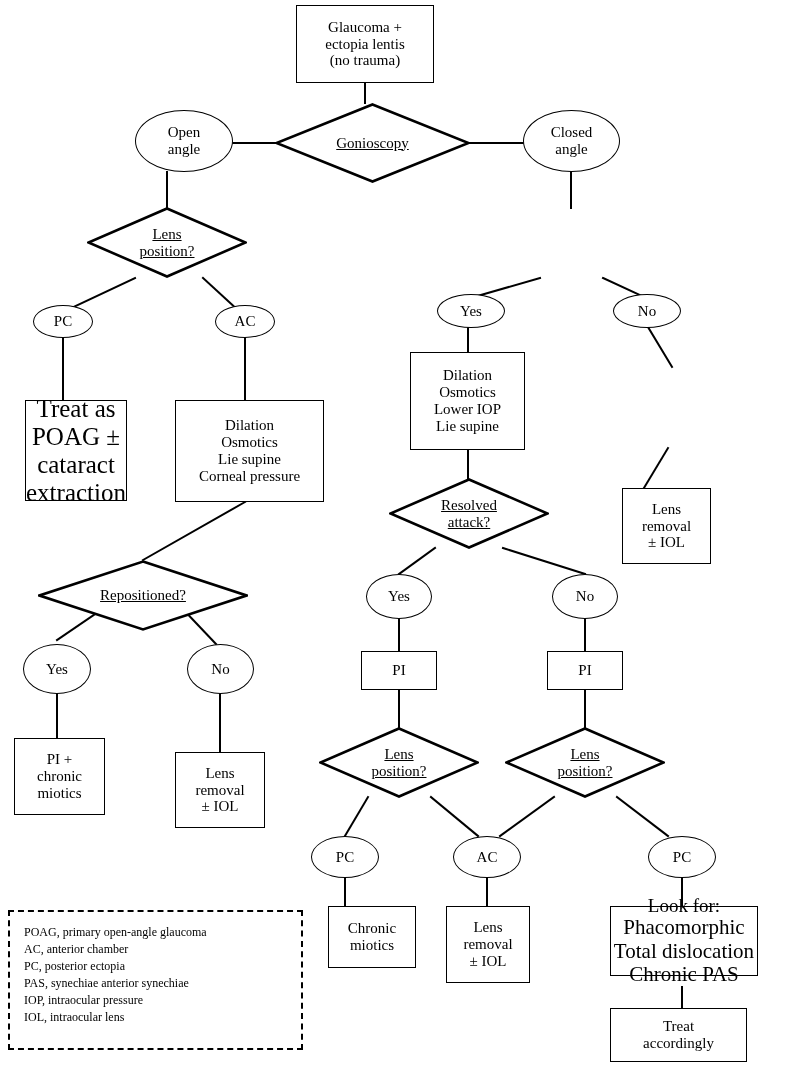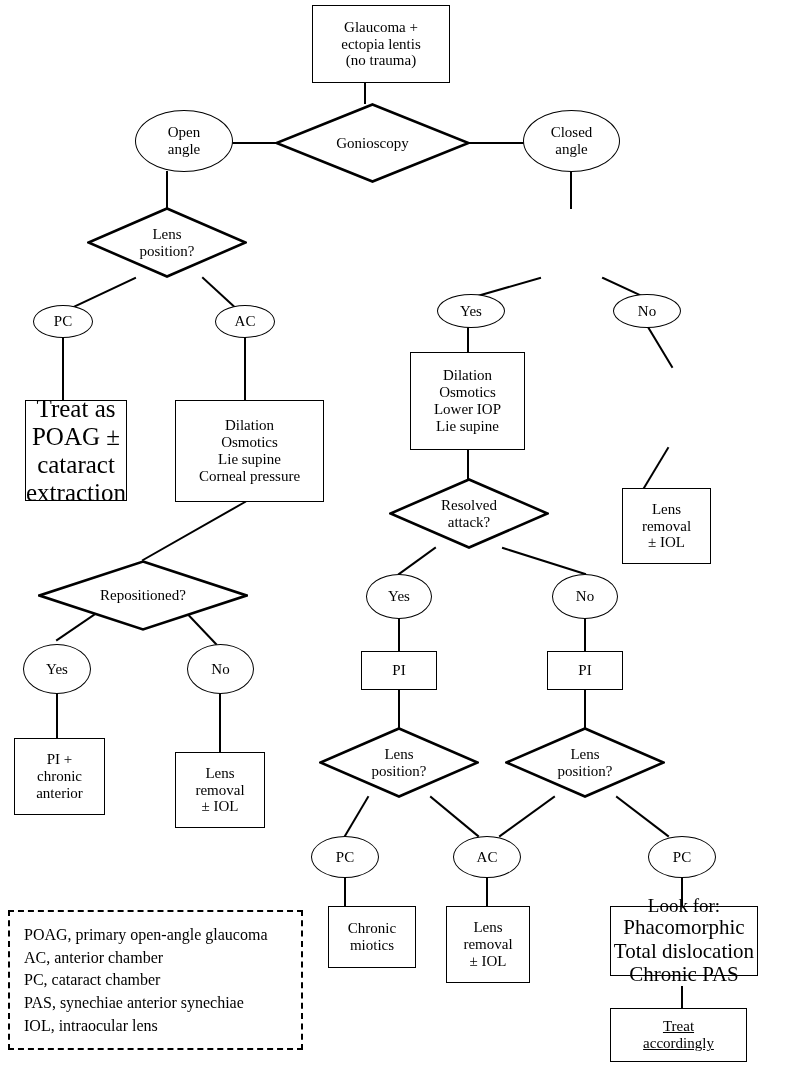--- a/index.html
+++ b/index.html
@@ -65,41 +65,42 @@
     position: absolute;
     left: 0;
     top: 0;
     width: 100%;
     height: 100%;
     z-index: -1;
   }
   .diamond .txt {
     position: relative;
     z-index: 1;
+    text-decoration: underline;
   }
   
   .lookfor .txt {
     font-size: 21px;
   }
   .lookfor .hdr {
     font-size: 19px;
     display: block;
   }
   
   #legend {
     position: absolute;
     left: 8px;
     top: 910px;
     width: 295px;
     height: 140px;
     border: 2px dashed #000;
     background: #fff;
     box-sizing: border-box;
     padding: 12px 0 0 14px;
-    font-size: 16px;
+    font-size: 12px;
     line-height: 1.42;
     z-index: 2;
   }
   #legend .leg-line {
     white-space: nowrap;
   }
 </style>
 </head>
 <body>
 
@@ -174,21 +175,21 @@
 
       <line x1="682" y1="878" x2="682" y2="906"></line>
 
       <line x1="682" y1="987" x2="682" y2="1008"></line>
     </g>
     <g fill="#000">
       <polygon points="216,143 228,138 228,148"></polygon>
     </g>
   </svg>
 
-  <div class="node rect" style="left:312px; top:5px; width:138px; height:78px;">
+  <div class="node rect" style="left:296px; top:5px; width:138px; height:78px;">
     <span class="txt">Glaucoma +
 ectopia lentis
 (no trauma)</span>
   </div>
 
   <div class="node diamond" style="left:275px; top:103px; width:195px; height:80px;">
     <svg class="dshape" viewBox="0 0 195 80" preserveAspectRatio="none">
       <polygon points="97.5,1.5 193.5,40 97.5,78.5 1.5,40" fill="#fff" stroke="#000" stroke-width="2.6" vector-effect="non-scaling-stroke"></polygon>
     </svg>
     <span class="txt">Gonioscopy</span>
@@ -284,21 +285,21 @@
     <span class="txt">Yes</span>
   </div>
 
   <div class="node ellipse" style="left:552px; top:574px; width:66px; height:45px;">
     <span class="txt">No</span>
   </div>
 
   <div class="node rect" style="left:14px; top:738px; width:91px; height:77px;">
     <span class="txt">PI +
 chronic
-anterior</span>
+miotics</span>
   </div>
 
   <div class="node rect" style="left:175px; top:752px; width:90px; height:76px;">
     <span class="txt">Lens
 removal
 ± IOL</span>
   </div>
 
   <div class="node rect" style="left:361px; top:651px; width:76px; height:39px;">
     <span class="txt">PI</span>
@@ -347,26 +348,27 @@
 ± IOL</span>
   </div>
 
   <div class="node rect lookfor" style="left:610px; top:906px; width:148px; height:70px; flex-direction:column;">
     <span class="txt hdr">Look for:</span>
     <span class="txt">Phacomorphic
 Total dislocation
 Chronic PAS</span>
   </div>
 
-  <div class="node rect" style="left:610px; top:1008px; width:137px; height:54px;text-decoration:underline;">
+  <div class="node rect" style="left:610px; top:1008px; width:137px; height:54px;">
     <span class="txt">Treat
 accordingly</span>
   </div>
 
   <div id="legend">
     <div class="leg-line">POAG, primary open-angle glaucoma</div>
     <div class="leg-line">AC, anterior chamber</div>
-    <div class="leg-line">PC, cataract chamber</div>
+    <div class="leg-line">PC, posterior ectopia</div>
     <div class="leg-line">PAS, synechiae anterior synechiae</div>
+    <div class="leg-line">IOP, intraocular  pressure</div>
     <div class="leg-line">IOL, intraocular lens</div>
   </div>
 
 </div>
 
 </body></html>

